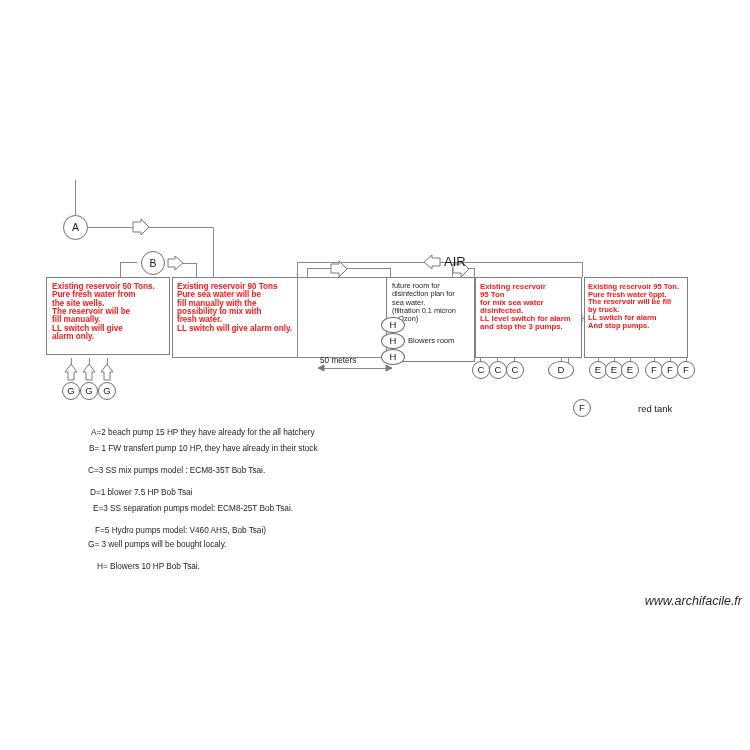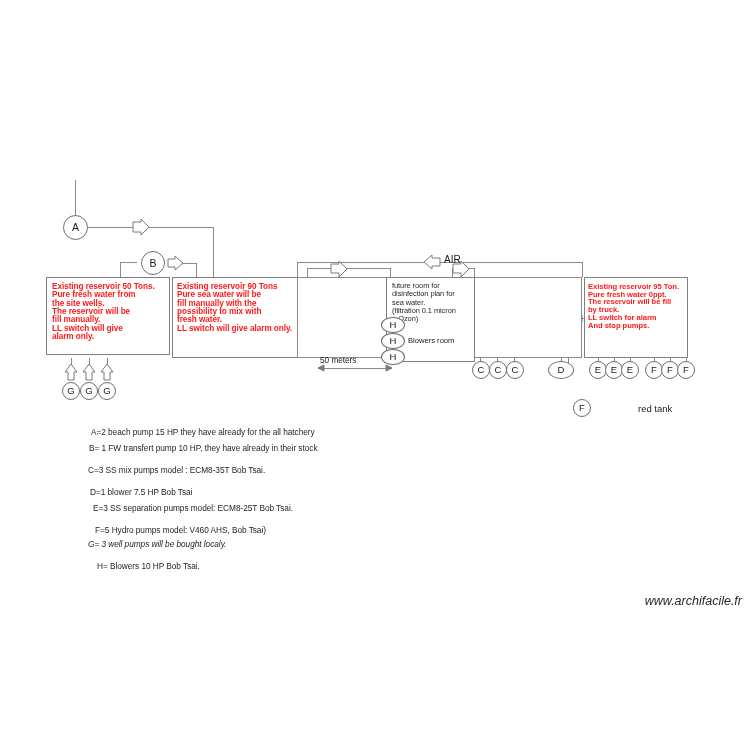--- a/index.html
+++ b/index.html
@@ -215,20 +215,28 @@
   <div class="box" style="left:297px; top:277px; width:285px; height:81px; border-color:#8a8a8a;"></div>
 
   <div class="box" style="left:386px; top:277px; width:89px; height:85px;">
     <div class="box-text black-text" style="left:5px; top:4px; right:1px; font-size:7.4px; line-height:1.12;">future room for
 disinfection plan  for
 sea water.
 (filtration 0.1 micron
 + Ozon)</div>
   </div>
 
+  <div class="box" style="left:475px; top:277px; width:107px; height:81px;">
+    <div class="box-text red-text" style="left:4px; top:5px; right:1px; font-size:7.9px;">Existing reservoir
+95 Ton
+ for mix sea water
+ disinfected.
+LL level switch for alarm
+and stop the 3 pumps.</div>
+  </div>
 
   <div class="box" style="left:584px; top:277px; width:104px; height:81px;padding-left:44px;">
     <div class="box-text red-text" style="left:3px; top:5px; right:1px; font-size:7.6px;">Existing reservoir 95 Ton.
  Pure fresh water 0ppt.
 The reservoir will be fill
 by truck.
 LL switch for alarm
 And stop pumps.</div>
   </div>
 
@@ -292,32 +300,32 @@
   </div>
   <div class="tag" style="left:677px; top:361px; width:18px; height:18px;">
     <span>F</span>
   </div>
 
   <div class="tag" style="left:573px; top:399px; width:18px; height:18px;">
     <span>F</span>
   </div>
   <div class="label" style="left:594px; top:403px; font-size:9.5px;margin-left:44px;">red tank</div>
 
-  <div class="label" style="left:444px; top:254px; font-size:10px;">AIR</div>
+  <div class="label" style="left:444px; top:254px; font-size:13px;">AIR</div>
 
   <div class="label" style="left:408px; top:336px; font-size:7.6px;">Blowers room</div>
 
   <div class="label" style="left:320px; top:356px; font-size:8.2px;">50 meters</div>
 
   <div id="legend">
     <div class="legend-line" style="left:3px; top:0px;">A=2 beach pump 15 HP they have already for the all hatchery</div>
     <div class="legend-line" style="left:1px; top:16px;">B= 1 FW transfert pump 10 HP, they have already in their stock</div>
     <div class="legend-line" style="left:0px; top:38px;">C=3 SS mix pumps model : ECM8-35T Bob Tsai.</div>
     <div class="legend-line" style="left:2px; top:60px;">D=1 blower 7.5 HP Bob Tsai</div>
     <div class="legend-line" style="left:5px; top:76px;">E=3 SS separation pumps model: ECM8-25T Bob Tsai.</div>
     <div class="legend-line" style="left:7px; top:98px;">F=5 Hydro pumps model: V460 AHS, Bob Tsai)</div>
-    <div class="legend-line" style="left:0px; top:112px;font-style:italic;">G= 3 well pumps will be bought localy.</div>
+    <div class="legend-line" style="left:0px; top:112px;">G= 3 well pumps will be bought localy.</div>
     <div class="legend-line" style="left:9px; top:134px;">H= Blowers 10 HP Bob Tsai.</div>
   </div>
 
   <div id="watermark">www.archifacile.fr</div>
 
 </div>
 
 </body></html>

